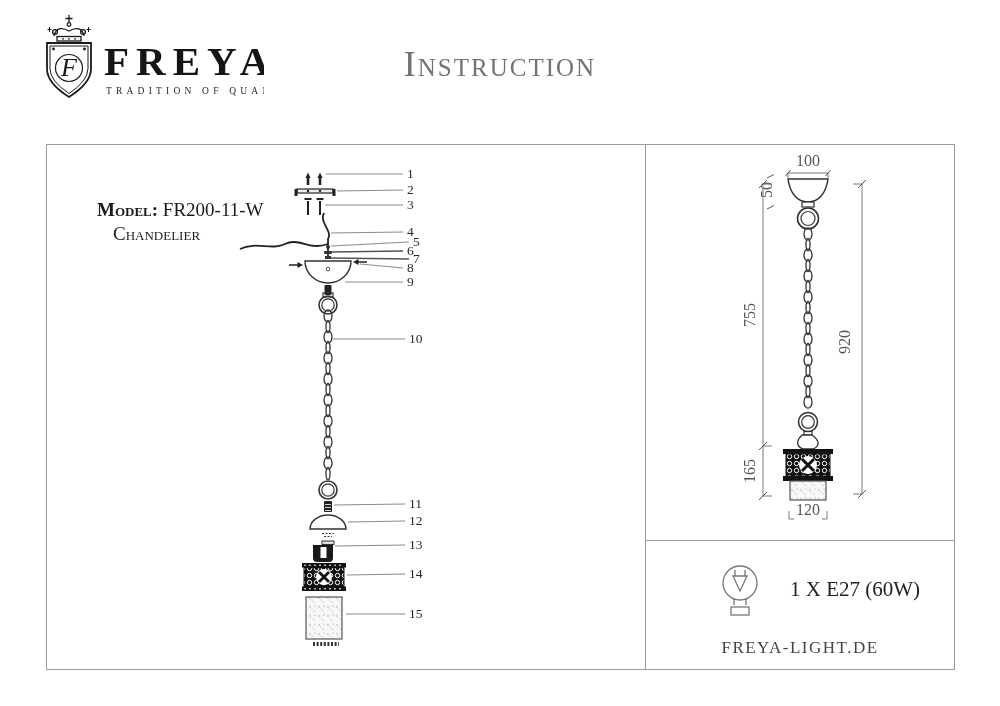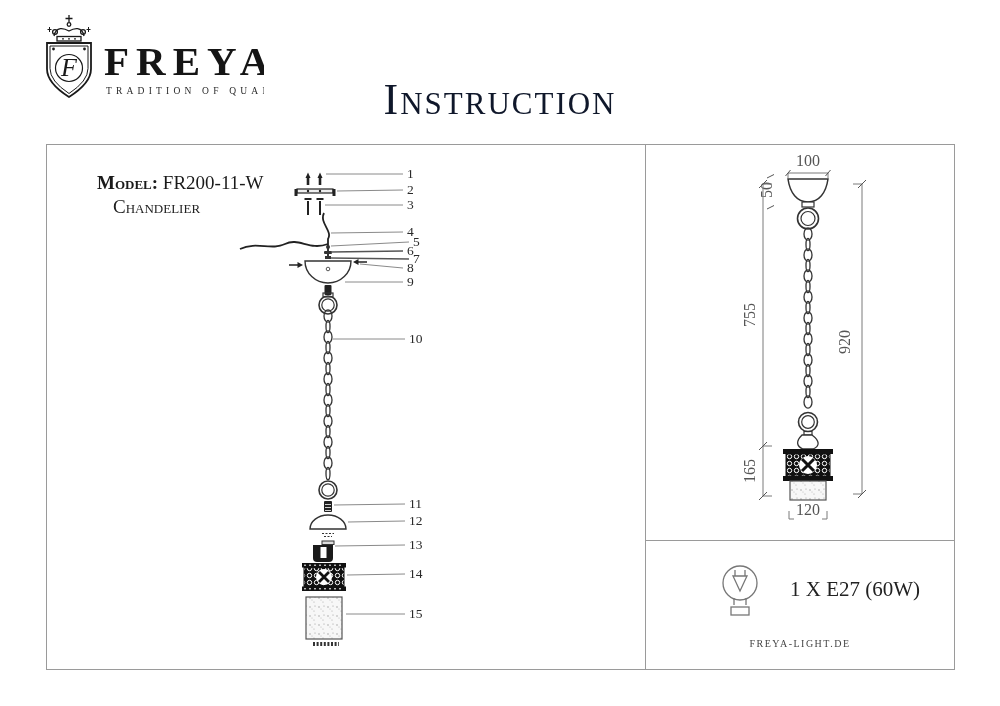--- a/index.html
+++ b/index.html
@@ -1,34 +1,34 @@
 <!DOCTYPE html>
 <html><head>
 <meta charset="utf-8">
 <style>
   html,body{margin:0;padding:0;background:#fff;}
   .page{position:relative;width:1000px;height:706px;background:#ffffff;overflow:hidden;
         font-family:"Liberation Serif", serif;color:#1a1a1a;}
   .logo{position:absolute;left:44px;top:14px;width:220px;height:92px;}
-  .page-title{position:absolute;left:300px;top:74px;width:400px;text-align:center;
-        font-variant:small-caps;font-size:44px;letter-spacing:2px;color:#0f172a;}
+  .page-title{position:absolute;left:300px;top:43px;width:400px;text-align:center;
+        font-variant:small-caps;font-size:36px;letter-spacing:2px;color:#737373;}
   .panel{position:absolute;border:1px solid #9a9a9a;background:#fff;}
   .panel-left{left:46px;top:144px;width:598px;height:524px;}
   .panel-right{left:645px;top:144px;width:308px;height:524px;}
   .dims-section{position:absolute;left:0;top:0;width:100%;height:395px;border-bottom:1px solid #9a9a9a;}
   .bulb-section{position:absolute;left:0;top:396px;width:100%;height:128px;}
-  .model-block{position:absolute;left:50px;top:26px;line-height:1.25;font-family:Liberation Serif, serif;}
+  .model-block{position:absolute;left:50px;top:53px;line-height:1.25;font-family:Liberation Serif, serif;}
   .model-line{font-size:19px;}
   .model-label{font-weight:bold;font-variant:small-caps;}
   .model-type{font-variant:small-caps;font-size:19px;color:#222;margin-left:16px;}
   .diagram{position:absolute;left:0;top:0;}
   .bulb-icon{position:absolute;left:72px;top:20px;}
   .bulb-spec{position:absolute;left:144px;top:36px;font-size:21px;color:#222;}
   .website{position:absolute;left:0;top:97px;width:100%;text-align:center;
-        font-size:10px;letter-spacing:1.5px;color:#444;}
+        font-size:17px;letter-spacing:1.5px;color:#444;}
   svg text{font-family:"Liberation Serif", serif;}
   .partnum{font-size:13.5px;fill:#2a2a2a;}
   .dimtxt{font-size:16px;fill:#555;}
   .leader{stroke:#8a8a8a;stroke-width:1;fill:none;}
   .leader-dark{stroke:#555;stroke-width:1.6;fill:none;}
   .chain{stroke:#333;stroke-width:1.3;fill:none;}
   .dimline{stroke:#7a7a7a;stroke-width:1;fill:none;}
   .tick{stroke:#555;stroke-width:1;fill:none;}
 </style>
 </head>

